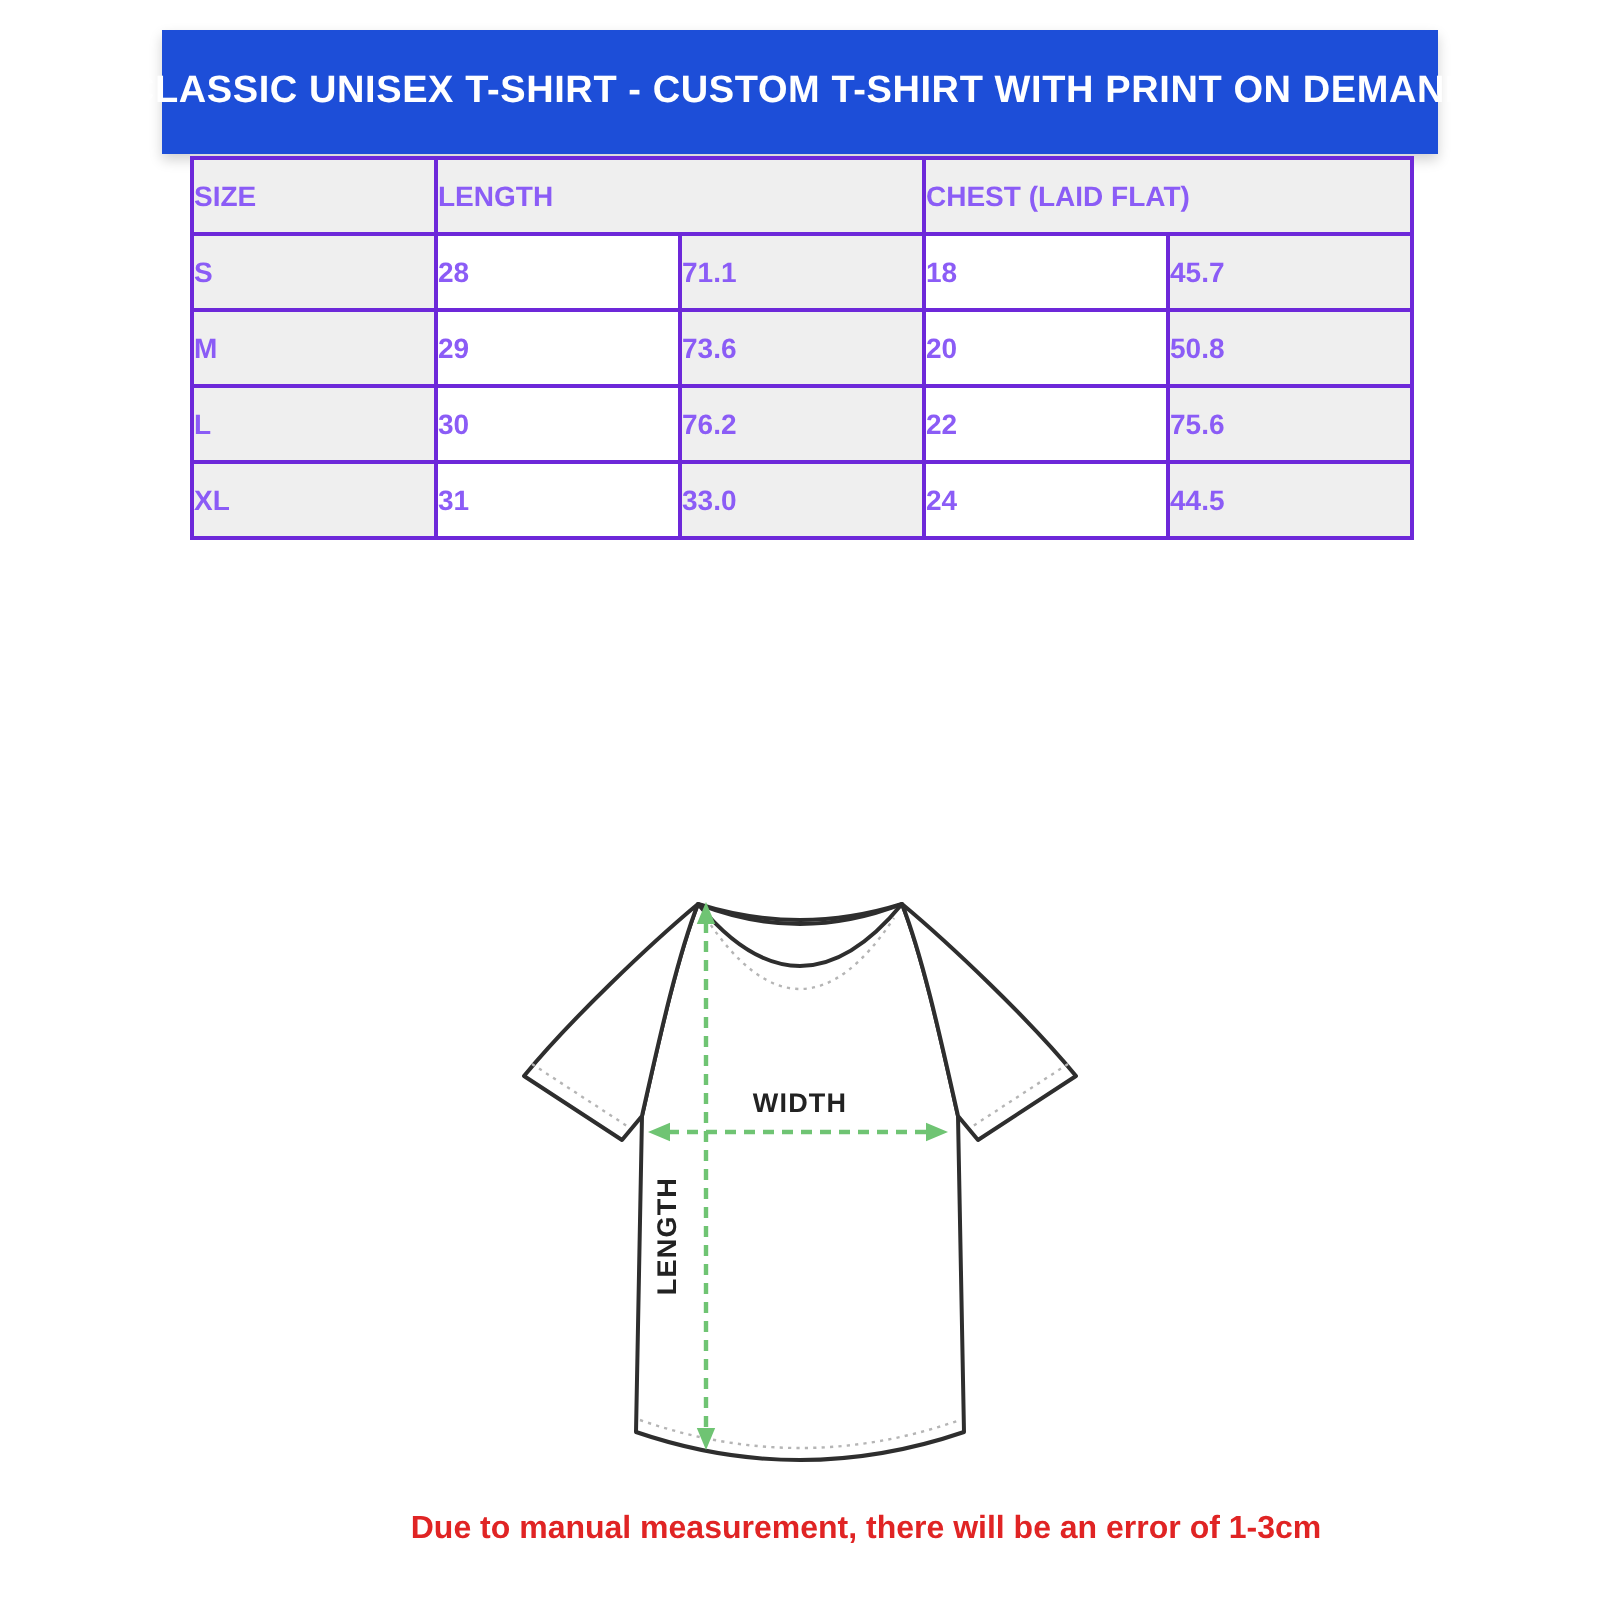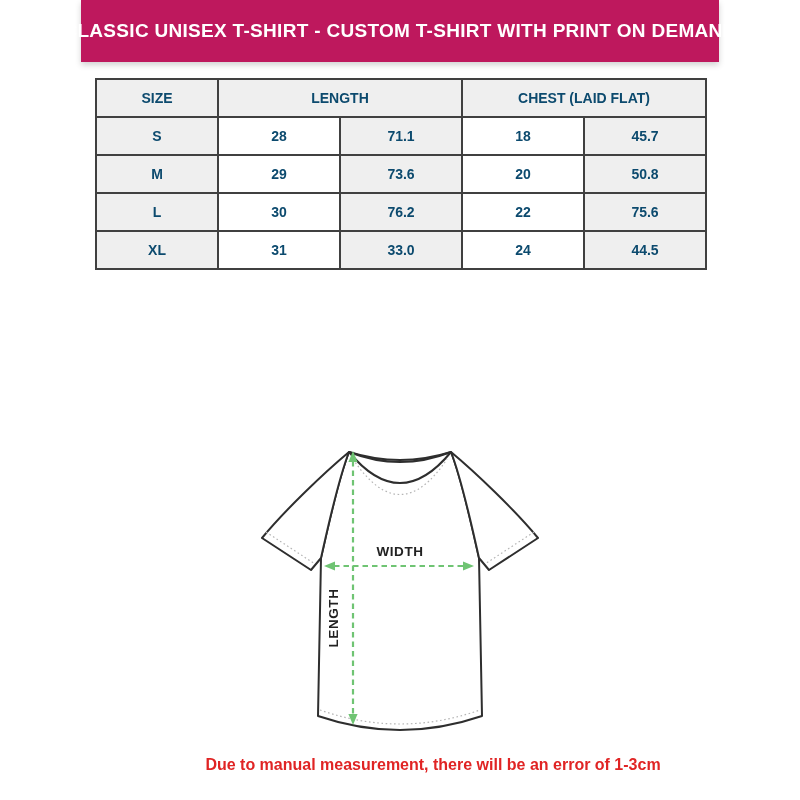--- a/index.html
+++ b/index.html
@@ -16,23 +16,23 @@
     color:#ffffff;font-weight:700;font-size:19px;letter-spacing:.3px;
     white-space:nowrap;
   }
 
   
   table.size-chart{
     position:absolute;left:95px;top:78px;width:612px;
     border-collapse:collapse;table-layout:fixed;
   }
   table.size-chart td,table.size-chart th{
-    border:2px solid #404040;height:36px;padding:0;
-    text-align:center;vertical-align:middle;
-    font-size:14px;color:#0c4a6e;font-weight:700;
+    border:2px solid #6d28d9;height:36px;padding:0;
+    text-align:left;vertical-align:middle;
+    font-size:14px;color:#8b5cf6;font-weight:700;
   }
   table.size-chart th{background:#efefef;}
   td.shade{background:#efefef;}
   td.plain{background:#ffffff;}
 
   
   .diagram{position:absolute;left:250px;top:432px;width:300px;height:325px;}
   .shirt-line{fill:#ffffff;stroke:#2e2e2e;stroke-width:2;stroke-linejoin:round;}
   .stitch{fill:none;stroke:#b5b5b5;stroke-width:1.2;stroke-dasharray:1.6 2.6;}
   .meas{fill:none;stroke-width:2.2;stroke-dasharray:5.5 4;}
@@ -42,21 +42,21 @@
   .note{
     position:absolute;left:0;top:756px;width:800px;text-align:center;
     font-size:16px;font-weight:700;
   }
 </style>
 </head>
 <body>
 
 <div class="page">
 
-  <div class="banner" style="background: #be185d;">
+  <div class="banner" style="background: #1d4ed8; margin-top: 15px;">
     <span class="banner-title">CLASSIC UNISEX T-SHIRT - CUSTOM T-SHIRT WITH PRINT ON DEMAND</span>
   </div>
 
   <table class="size-chart">
     <colgroup>
         <col style="width:20%">
         <col style="width:20%">
         <col style="width:20%">
         <col style="width:20%">
         <col style="width:20%">

